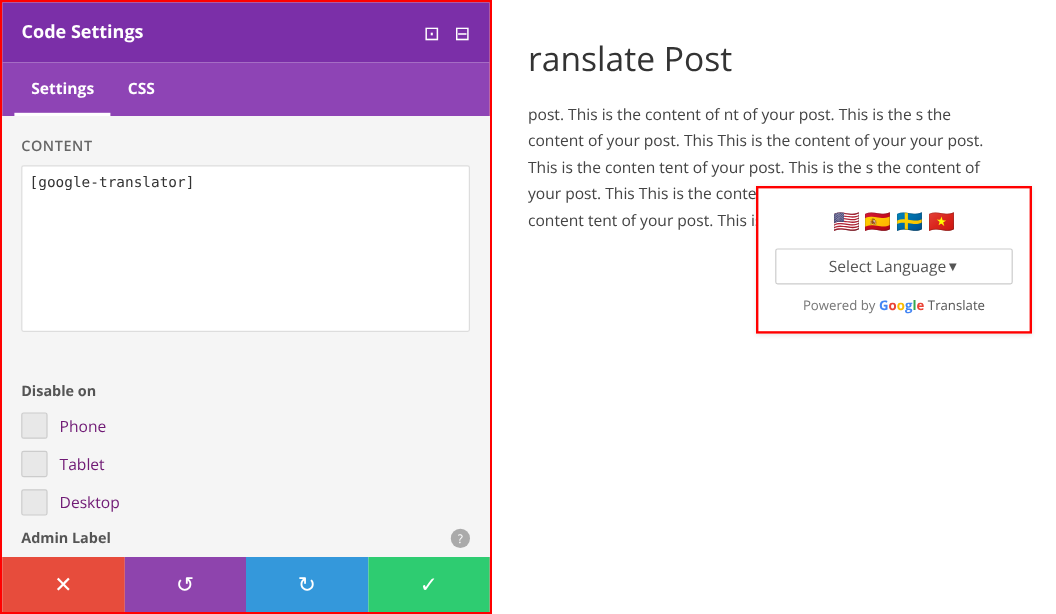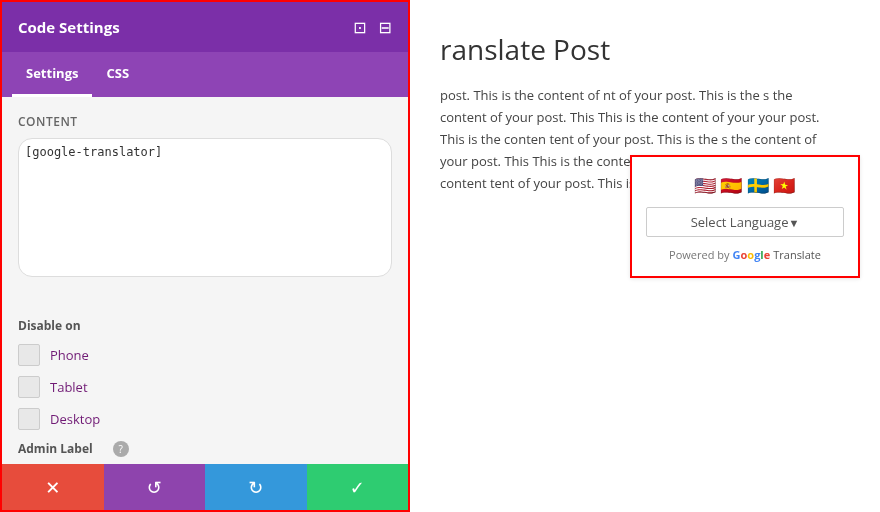--- a/index.html
+++ b/index.html
@@ -81,21 +81,21 @@
       color: #666;
       margin-bottom: 8px;
       font-weight: 600;
       text-transform: uppercase;
       letter-spacing: 0.5px;
     }
 
     .content-area-wrapper {
       background: #fff;
       border: 1px solid #ddd;
-      border-radius: 14px;
+      border-radius: 2px;
       padding: 6px;
       margin-bottom: 16px;
     }
 
     .content-area-wrapper textarea {
       width: 100%;
       border: none;
       outline: none;
       resize: none;
       height: 120px;
@@ -132,22 +132,23 @@
     }
 
     .checkbox-label {
       font-size: 13px;
       color: #701a75;
     }
 
     .admin-label-row {
       display: flex;
       align-items: center;
-      gap: 20px;
+      gap: 6px;
       margin-top: 10px;
+      justify-content: space-between;
     }
 
     .admin-label-text {
       font-size: 12px;
       font-weight: 700;
       color: #555;
     }
 
     .question-mark {
       width: 16px;

